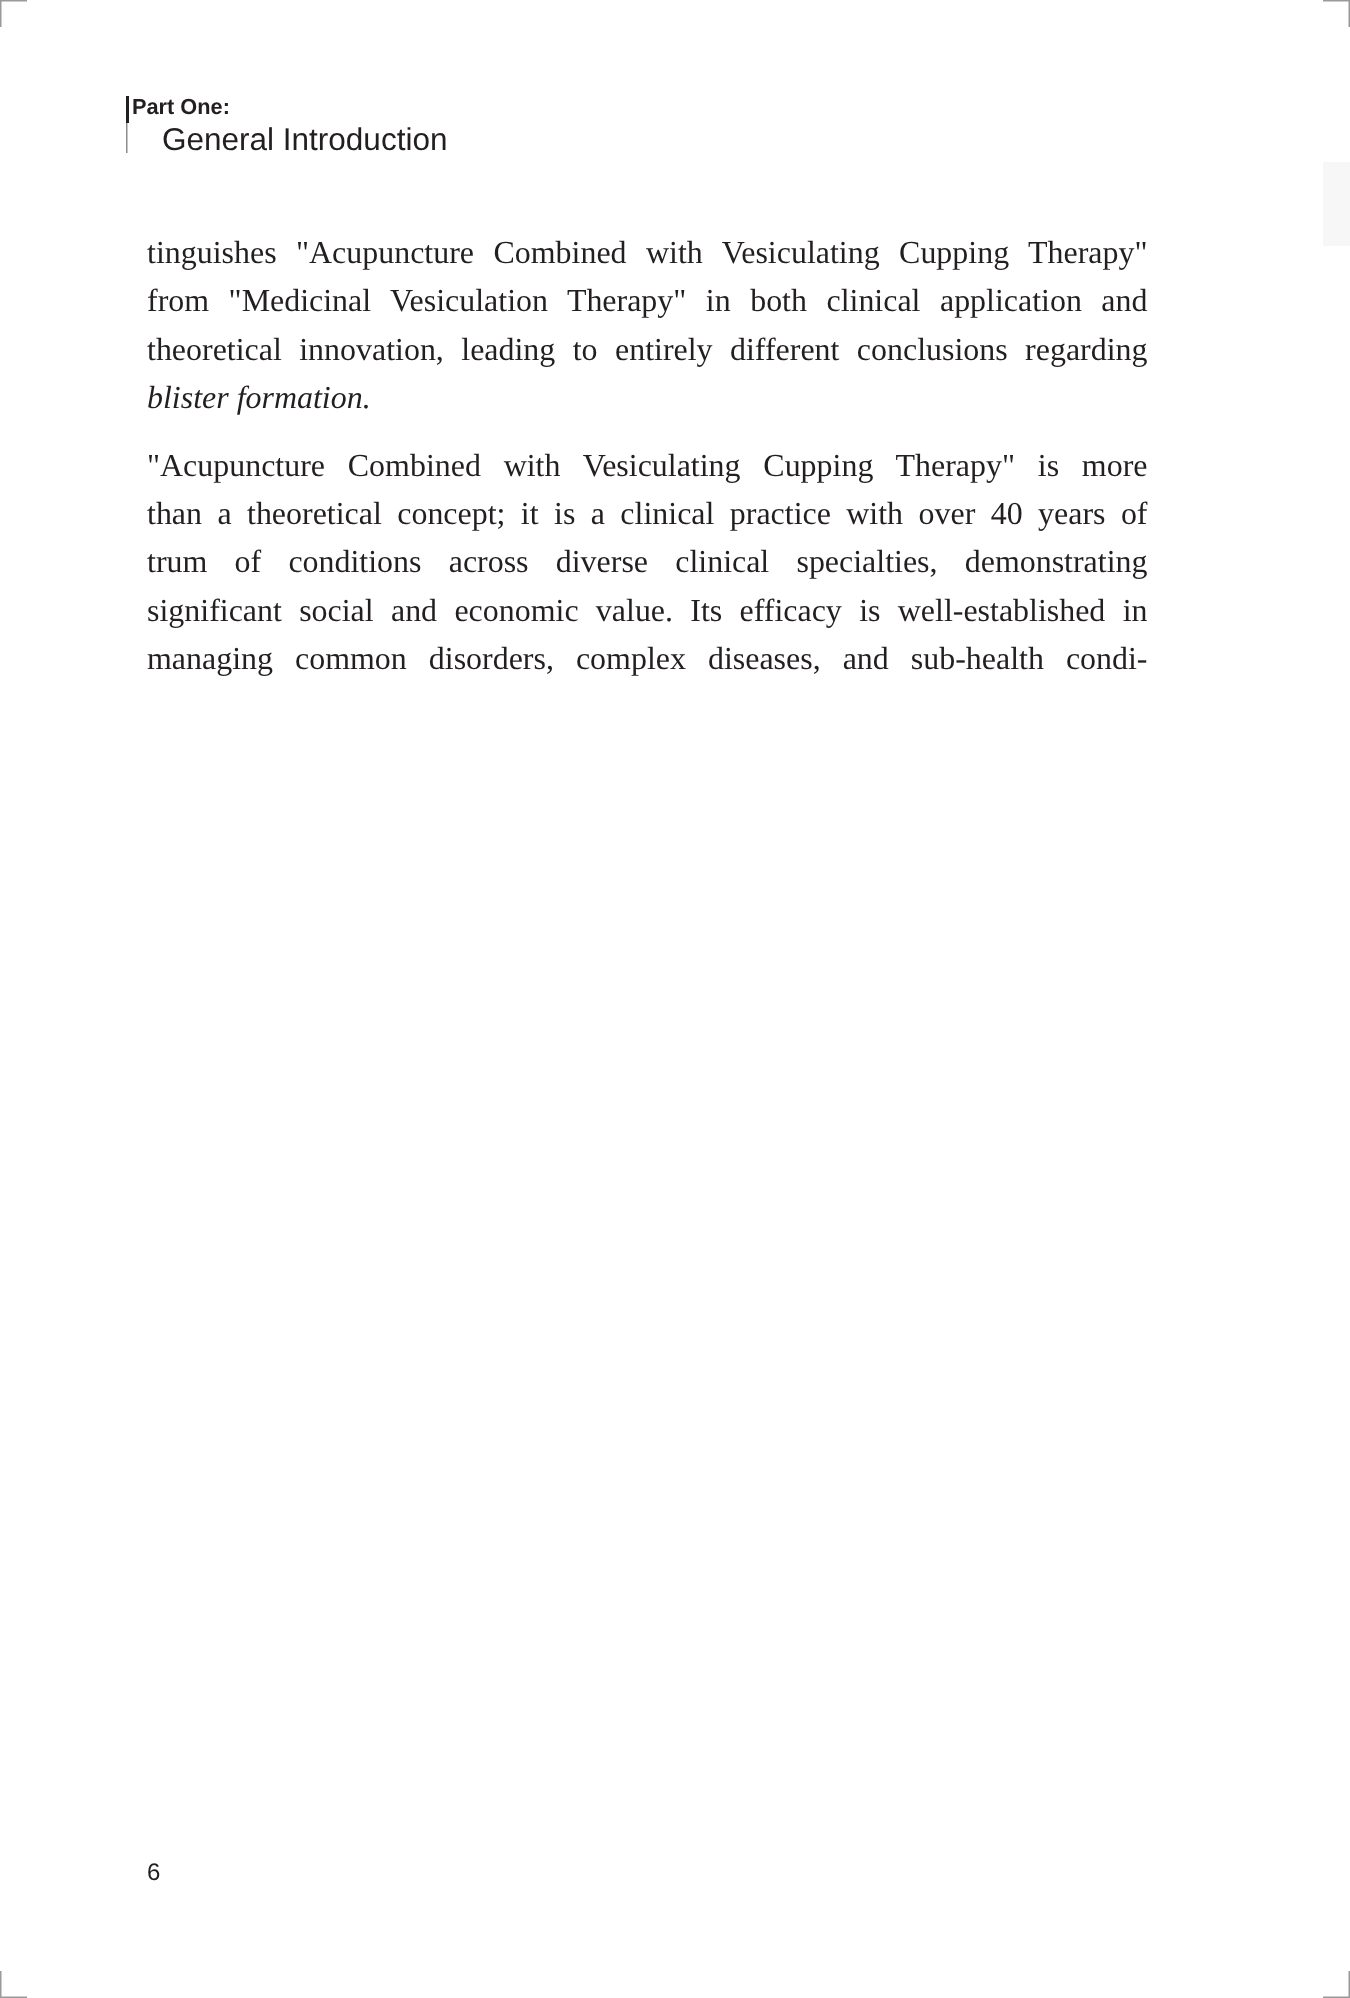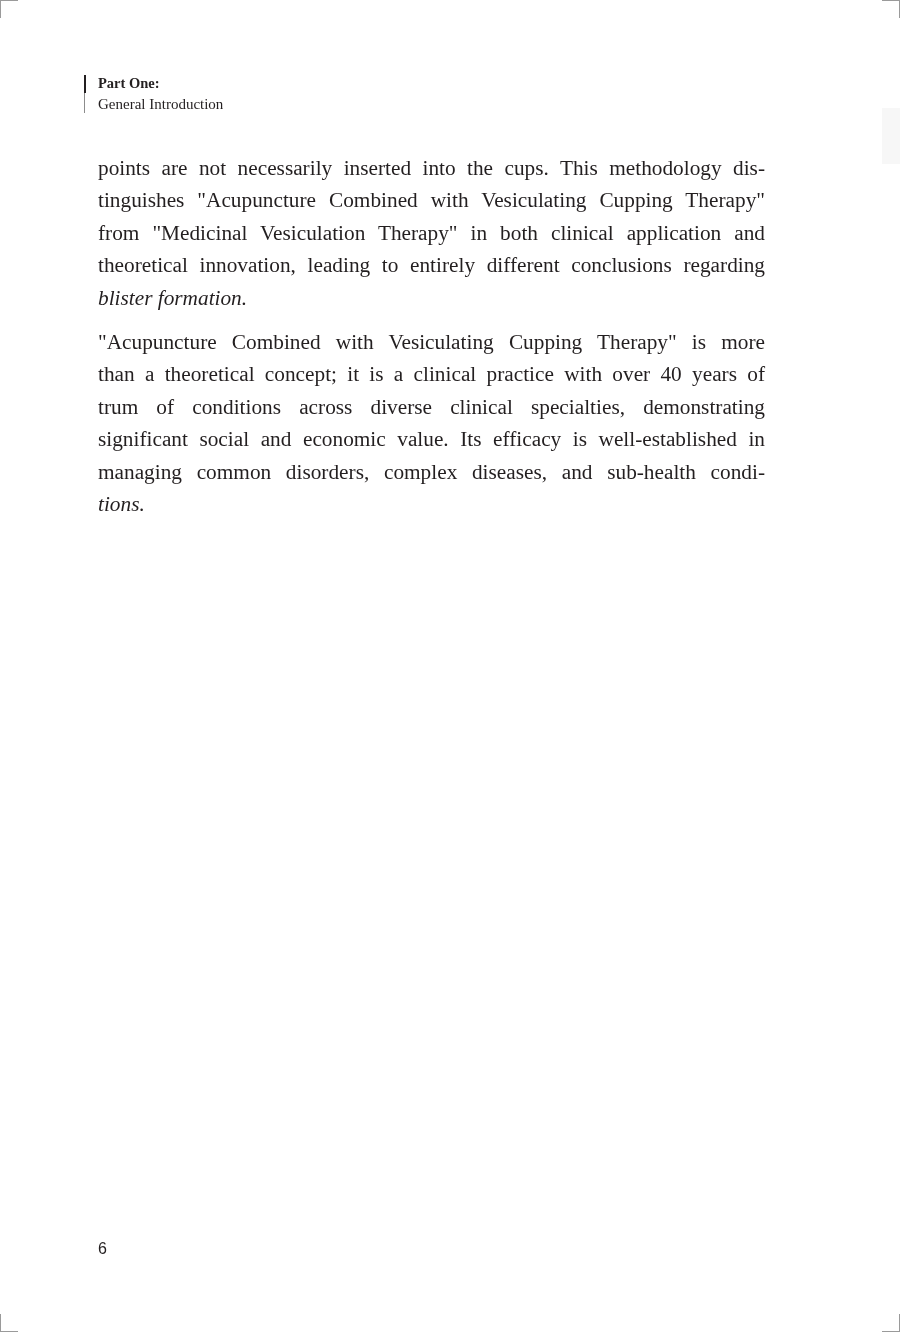--- a/index.html
+++ b/index.html
@@ -24,42 +24,43 @@
     .shade {
       position: absolute;
       right: 0; top: 108px;
       width: 18px; height: 56px;
       background: #f7f7f7;
     }
 
     .running-head {
       position: absolute;
       left: 84px;
-      top: 73px;
-      padding-left: 14px;
-      font-family: Liberation Serif, serif;
+      top: 62px;
+      padding-left: 4px;
+      font-family: Liberation Sans, sans-serif;
     }
     .running-head .bar-dark {
       position: absolute; left: 0; top: 2px;
       width: 2px; height: 18px; background: #231f20;
     }
     .running-head .bar-light {
       position: absolute; left: 0; top: 20px;
       width: 1px; height: 20px; background: #8c8c8c;
     }
     .running-head .part {
       font-weight: bold;
       font-size: 14.5px;
       line-height: 21px;
       display: block;
     }
     .running-head .section {
-      font-size: 15px;
+      font-size: 21px;
       line-height: 21px;
       display: block;
+      margin-left: 20px;
     }
 
     .body-text {
       position: absolute;
       left: 98px;
       top: 152px;
       width: 667px;
       font-family: "Liberation Serif", serif;
       font-size: 21.3px;
       line-height: 32.4px;
@@ -104,29 +105,27 @@
 
 <div class="running-head">
   <span class="bar-dark"></span>
   <span class="bar-light"></span>
   <span class="part">Part One:</span>
   <span class="section">General Introduction</span>
 </div>
 
 <div class="body-text">
   <p>
-    <span class="line">points are not necessarily inserted into the cups. This methodology dis-</span>
     <span class="line">tinguishes "Acupuncture Combined with Vesiculating Cupping Therapy"</span>
     <span class="line">from "Medicinal Vesiculation Therapy" in both clinical application and</span>
     <span class="line">theoretical innovation, leading to entirely different conclusions regarding</span>
     <span class="line last">blister formation.</span>
   </p>
   <p>
     <span class="line">"Acupuncture Combined with Vesiculating Cupping Therapy" is more</span>
     <span class="line">than a theoretical concept; it is a clinical practice with over 40 years of</span>
     <span class="line">trum of conditions across diverse clinical specialties, demonstrating</span>
     <span class="line">significant social and economic value. Its efficacy is well-established in</span>
     <span class="line">managing common disorders, complex diseases, and sub-health condi-</span>
-    <span class="line last">tions.</span>
   </p>
 </div>
 
 <div class="page-number">6</div>
 
 </body></html>

